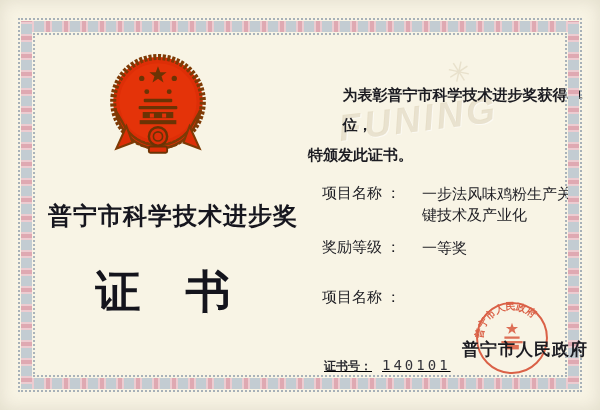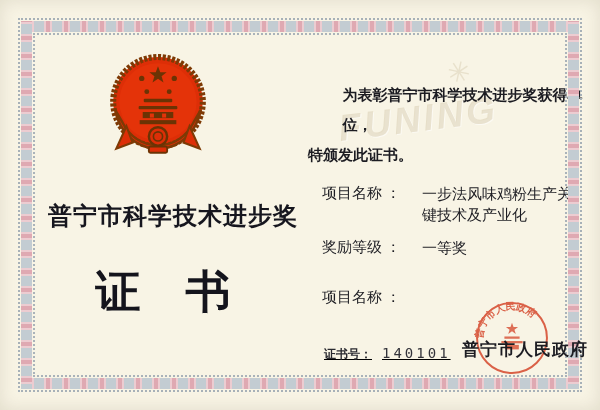--- a/index.html
+++ b/index.html
@@ -65,21 +65,21 @@
   .field-row .label{flex:0 0 100px;white-space:nowrap;}
   .field-row .value{flex:1;line-height:21px;}
   .row-project{top:184px;}
   .row-level{top:238px;}
   .row-awardee{top:288px;}
 
   
   .cert-no{position:absolute;left:324px;top:345px;z-index:2;display:flex;align-items:baseline;text-decoration:underline;}
   .cert-no .label{font-size:12px;font-weight:bold;color:#2a2a30;}
   .cert-no .value{font-size:14px;margin-left:10px;letter-spacing:3px;color:#33333a;
-    font-family:"DejaVu Sans Mono","Liberation Mono",monospace;}
+    font-family:"DejaVu Sans Mono","Liberation Mono",monospace;margin-top:12px;}
   .date{
     position:absolute;left:462px;top:338px;z-index:4;
     font-size:17px;font-weight:bold;color:#1c1c22;letter-spacing:1px;
   }
   .seal{position:absolute;left:474px;top:300px;z-index:2;opacity:.85;}
 </style>
 </head>
 <body>
 
 <div class="certificate">

